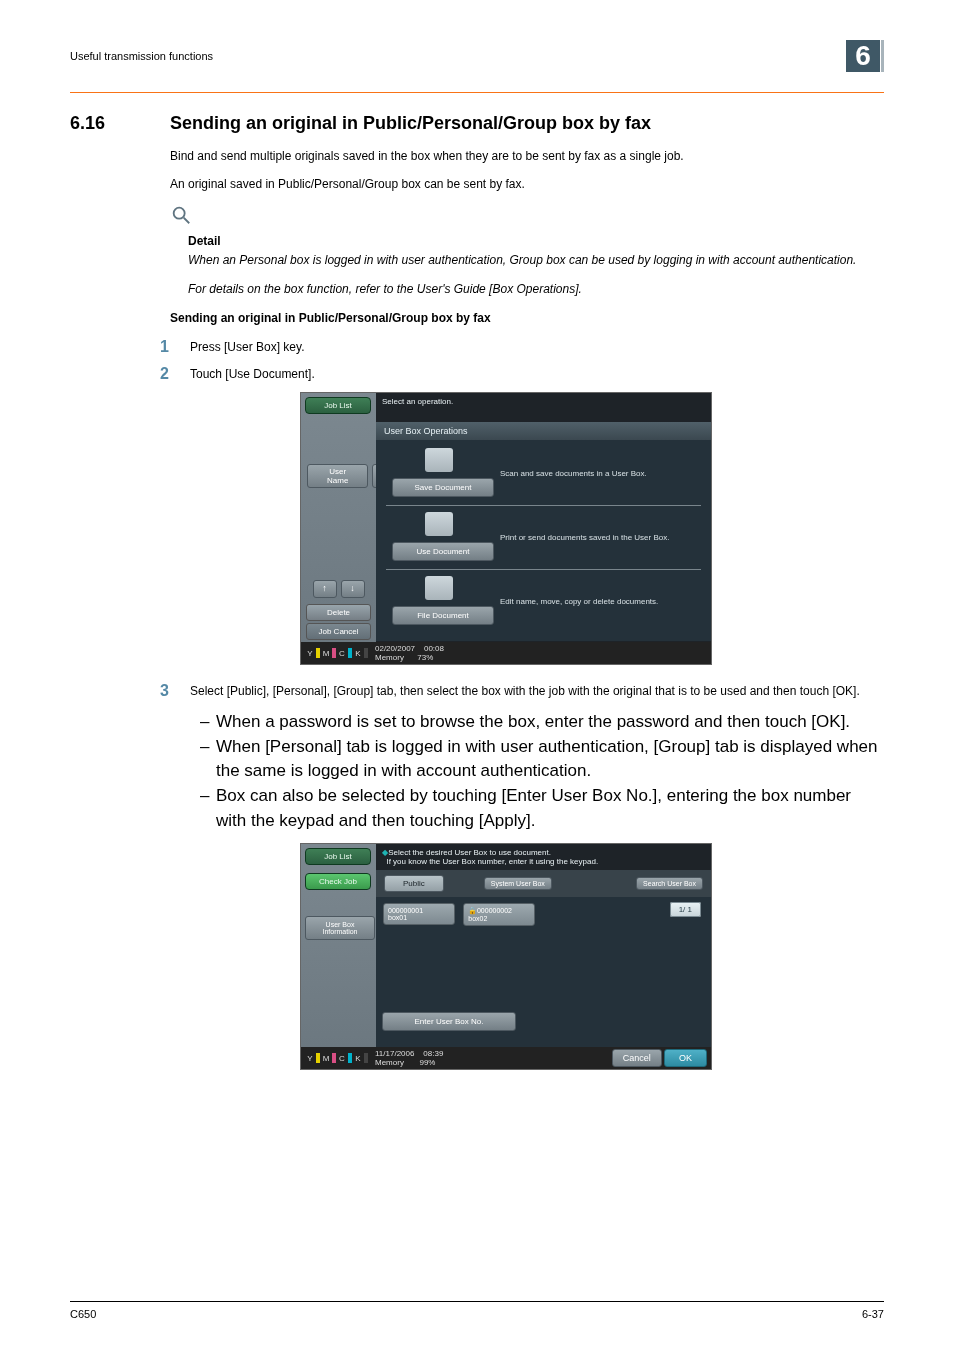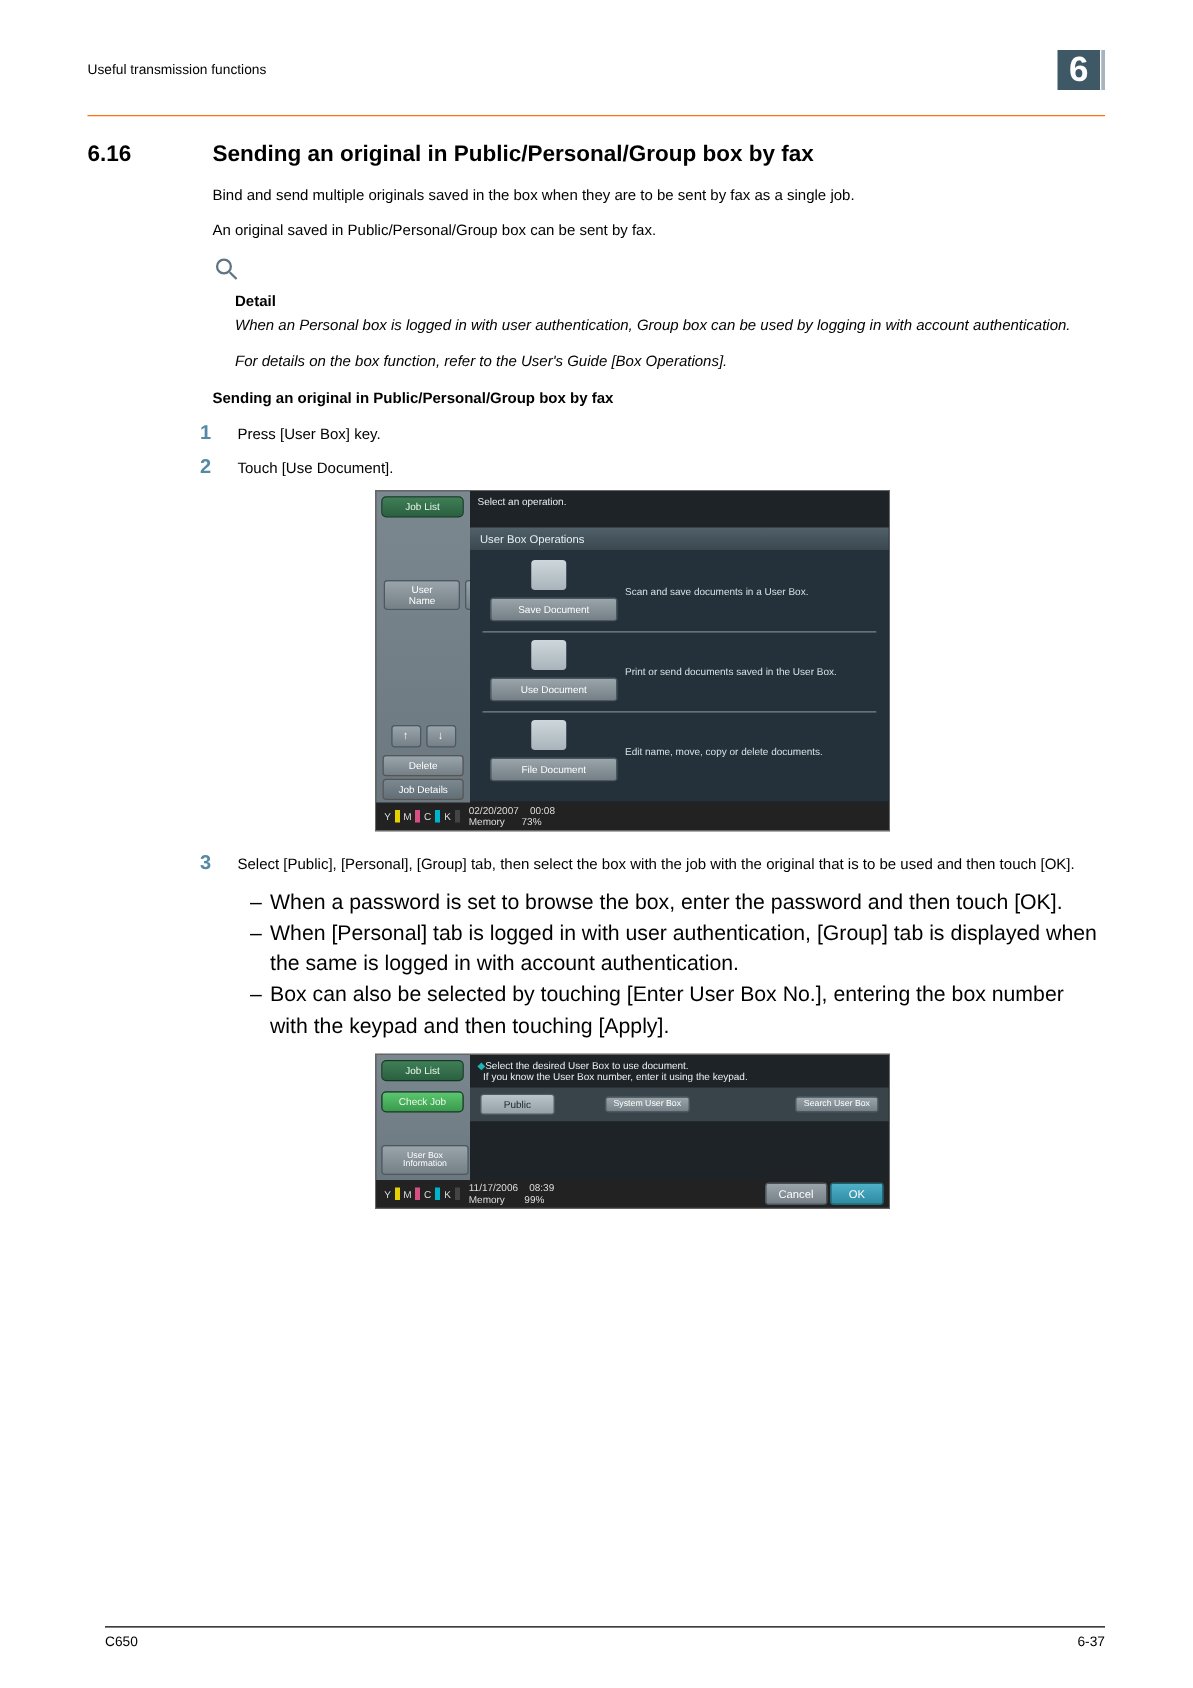--- a/index.html
+++ b/index.html
@@ -266,21 +266,21 @@
   }
   .top-instr .book { color:#1fb3b3; }
 
   .footer-row {
     display:flex;
     justify-content:space-between;
     border-top:1px solid #000;
     padding-top:6px;
     font-size:11px;
     position:absolute;
-    left:84px; right:70px;
+    left:70px; right:70px;
     bottom:30px;
   }
 
   .shim-underline { height:1px; background:#79858c; margin: 0 6px; }
   .dark-area { background:#24313a; padding: 2px 4px 8px 4px; }
   .gap { height: 40px; }
   .lock { color:#e2c63c; font-size:7px; }
 </style>
 </head>
 <body>
@@ -334,21 +334,21 @@
             <div style="display:flex;margin:4px 4px;">
               <span class="btn3d" style="padding:2px 19px">User Name</span>
               <span class="btn3d" style="padding:2px 5px">Status</span>
             </div>
             <div style="height:80px"></div>
             <div class="arrow-pair">
               <div class="arrow-b">↑</div>
               <div class="arrow-b">↓</div>
             </div>
             <div class="left-btn">Delete</div>
-            <div class="left-btn" style="background:linear-gradient(#7b8890,#636f77)">Job Details</div>
+            <div class="left-btn" style="background:linear-gradient(#7b8890,#636f77)">Job Cancel</div>
           </div>
           <div class="sc-main">
             <div class="top-instr">Select an operation.</div>
             <div style="height:12px"></div>
             <div class="panel-title">User Box Operations</div>
             <div class="dark-area">
               <div class="op-row">
                 <div class="op-icon-stack">
                   <div class="op-icon"></div>
                   <div class="btn3d wide-btn">Save Document</div>
@@ -418,20 +418,39 @@
             <div class="top-instr">
               <span class="book">◆</span><span>Select the desired User Box to use document.</span><br>
               &nbsp;&nbsp;<span>If you know the User Box number, enter it using the keypad.</span>
             </div>
             <div style="background:#38434a; padding:3px 6px; display:flex; align-items:center; gap:36px;">
               <span class="btn3d sel" style="padding:3px 18px">Public</span>
               <span class="btn3d" style="font-size:7px; padding:2px 6px">System User Box</span>
               <span style="flex:1"></span>
               <span class="btn3d" style="font-size:7px; padding:2px 6px">Search User Box</span>
             </div>
+            <div class="dark-area" style="min-height:140px; position:relative;">
+              <div style="display:flex; align-items:flex-start;">
+                <div style="flex:1;">
+                  <div class="box-tile">
+                    <div>000000001</div>
+                    <div>box01</div>
+                  </div>
+                  <div class="box-tile">
+                    <div><span class="lock">🔒</span><span>000000002</span></div>
+                    <div>box02</div>
+                  </div>
+                </div>
+                <div style="margin:6px 6px 0 0">
+                  <span class="page-ind">1/  1</span>
+                </div>
+              </div>
+              <div style="height:80px"></div>
+              <div class="btn3d" style="width:120px">Enter User Box No.</div>
+            </div>
           </div>
         </div>
         <div class="toner-strip">
           <span class="t">Y</span><span class="bar y"></span>
           <span class="t">M</span><span class="bar m"></span>
           <span class="t">C</span><span class="bar c"></span>
           <span class="t">K</span><span class="bar k"></span>
           <span style="margin-left:6px">
             <span>11/17/2006</span>
             &nbsp;&nbsp;

